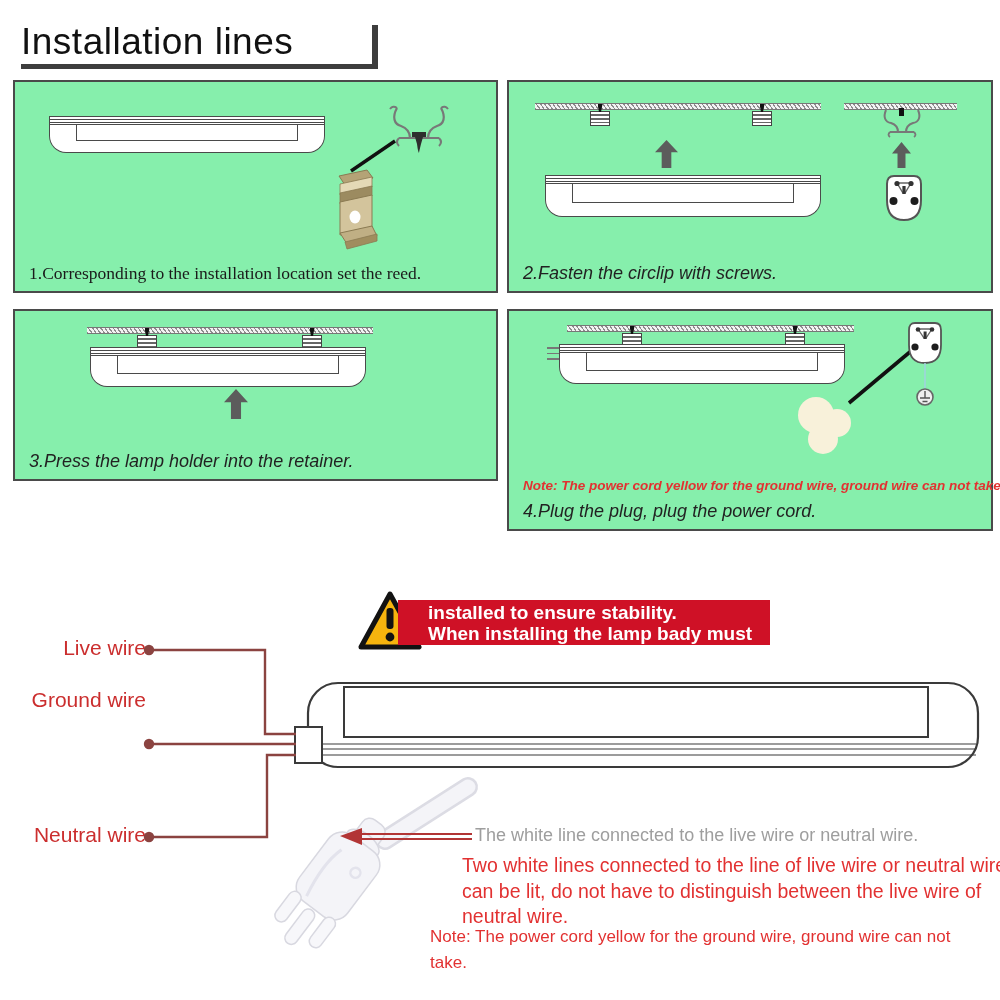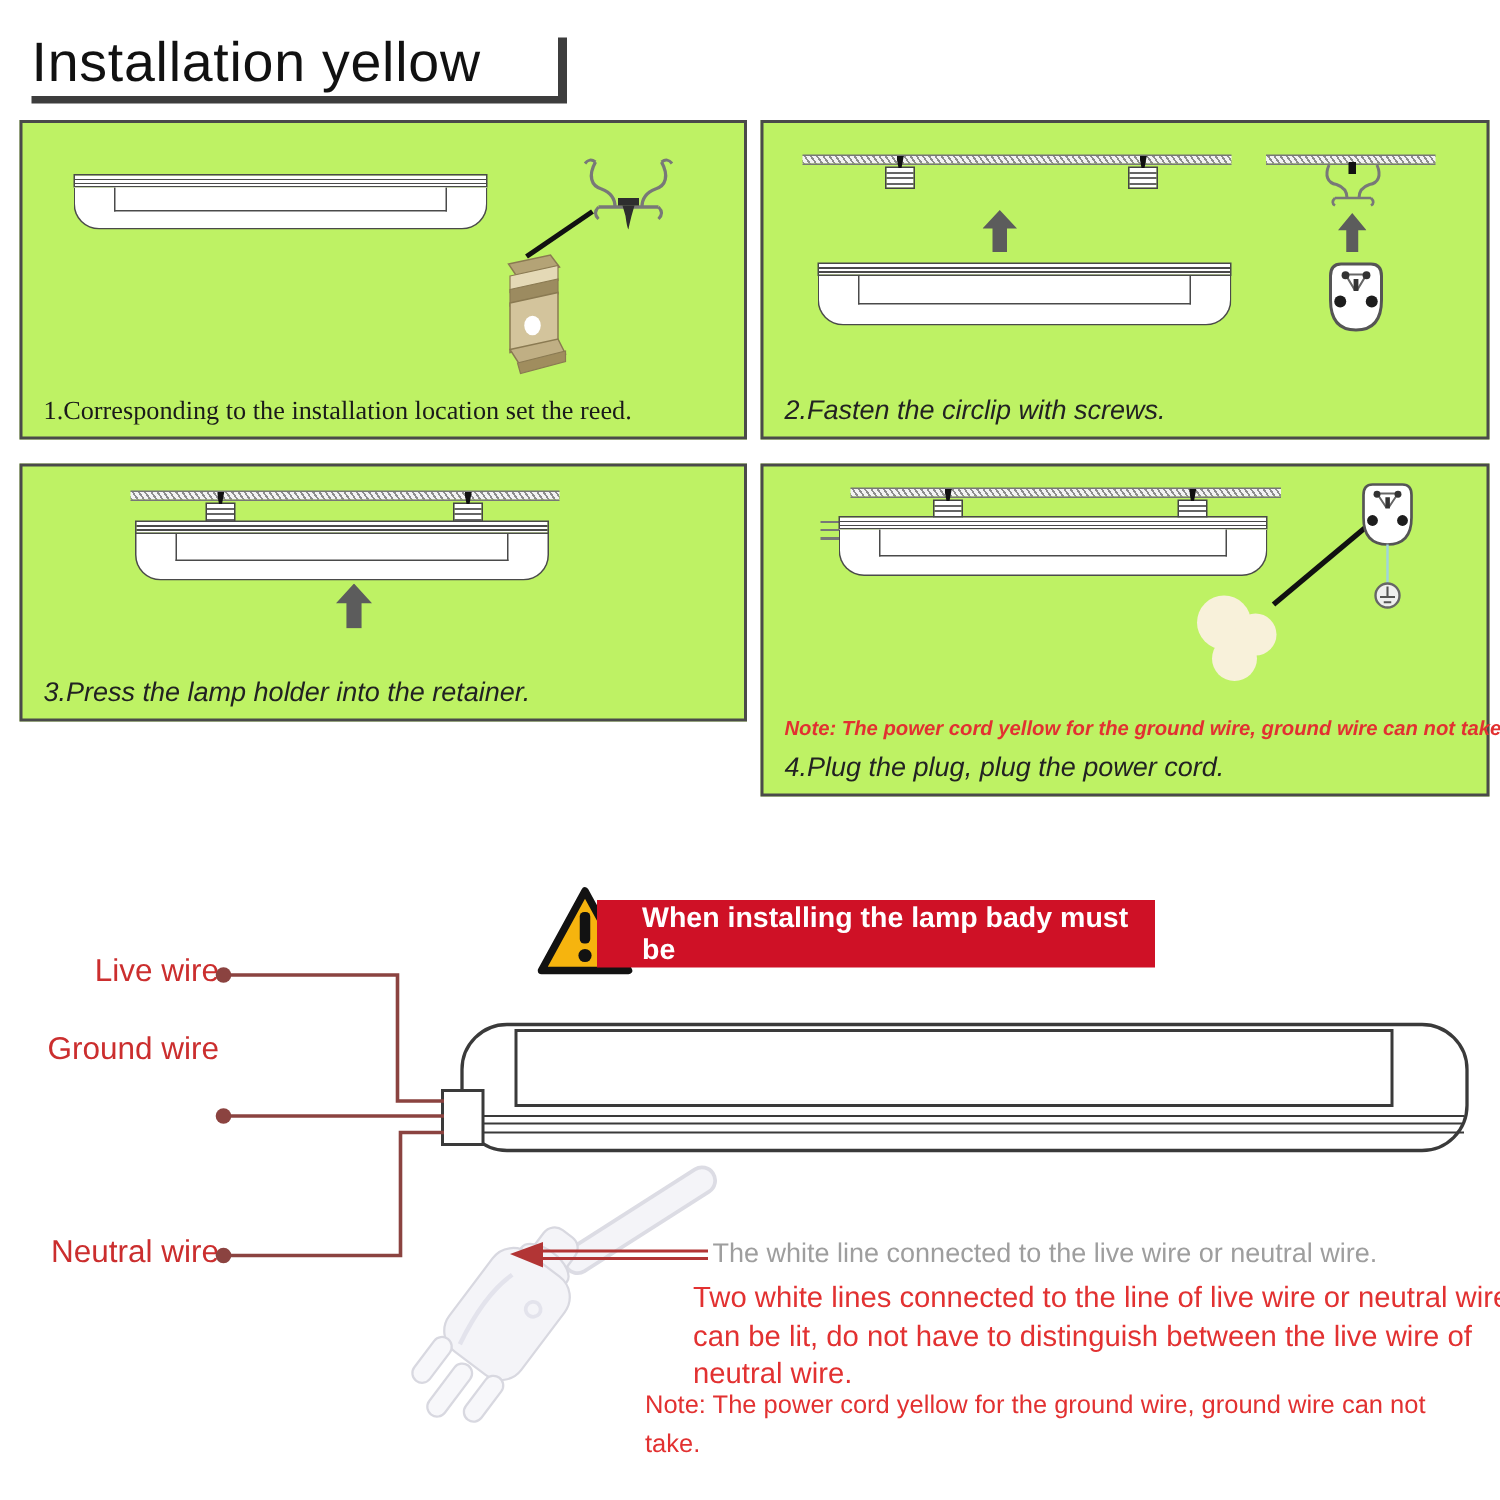--- a/index.html
+++ b/index.html
@@ -15,21 +15,21 @@
   html,body{width:1000px;height:1000px;background:#fff;font-family:"Liberation Sans",sans-serif;}
   body{position:relative;overflow:hidden;}
 
   .page-title{
     position:absolute;left:15px;top:20px;width:357px;height:44px;
     background:#fff;box-shadow:6px 5px 0 #3d3d3d;
     font-size:37px;color:#111;padding-left:6px;line-height:44px;
     letter-spacing:0.5px;
   }
 
-  .panel{position:absolute;border:2px solid #4a4a4a;background:#bef264;}
+  .panel{position:absolute;border:2px solid #4a4a4a;background:#86efac;}
   .panel1{left:13px;top:80px;width:485px;height:213px;}
   .panel2{left:507px;top:80px;width:486px;height:213px;}
   .panel3{left:13px;top:309px;width:485px;height:172px;}
   .panel4{left:507px;top:309px;width:486px;height:222px;}
 
   .caption{position:absolute;left:14px;bottom:7px;color:#1a1a1a;white-space:nowrap;}
   .caption.serif{font-family:"Liberation Serif",serif;font-size:17.5px;}
   .caption.ital{font-style:italic;font-size:18px;color:#222;margin-top:36px;}
 
   .panel-note{
@@ -106,21 +106,21 @@
   .note-red-small{
     position:absolute;left:430px;top:924px;width:545px;
     color:var(--text-red);font-size:17px;line-height:1.5;
   }
 
   svg{display:block;}
 </style>
 </head>
 <body>
 
-<div class="page-title">Installation yellow</div>
+<div class="page-title">Installation lines</div>
 
 <div class="panel panel1">
   <div class="lamp" style="left:34px;top:34px;width:276px;height:37px;">
     <div class="lamp-rail"></div>
       <div class="lamp-body">
         <div class="lamp-inner"></div>
       </div>
   </div>
 
   <svg class="art" style="left:370px;top:23px;" width="68" height="54" viewBox="0 0 68 54">
@@ -233,22 +233,22 @@
   <div class="caption ital">4.Plug the plug, plug the power cord.</div>
 </div>
 
 <svg class="warn-triangle" width="66" height="64" viewBox="0 0 66 64">
   <path d="M33,5 L62,58 L4,58 Z" fill="var(--warning-yellow)" stroke="#121212" stroke-width="5" stroke-linejoin="round"></path>
   <rect x="29.5" y="19" width="7" height="21" rx="3" fill="#121212"></rect>
   <circle cx="33" cy="48" r="4.4" fill="#121212"></circle>
 </svg>
 
 <div class="warn-banner">
+  <span style="display:block">installed to ensure stability.</span>
   <span style="display:block">When installing the lamp bady must be</span>
-  <span style="display:block">installed to ensure stability.</span>
 </div>
 
 <div class="wire-label lbl-live">Live wire</div>
 <div class="wire-label lbl-ground">Ground wire</div>
 <div class="wire-label lbl-neutral">Neutral wire</div>
 
 <svg style="position:absolute;left:0;top:580px;" width="1000" height="420" viewBox="0 580 1000 420">
 
   <g>
     <rect x="308" y="683" width="670" height="84" rx="30" fill="#fff" stroke="#3a3a3a" stroke-width="2.2"></rect>

